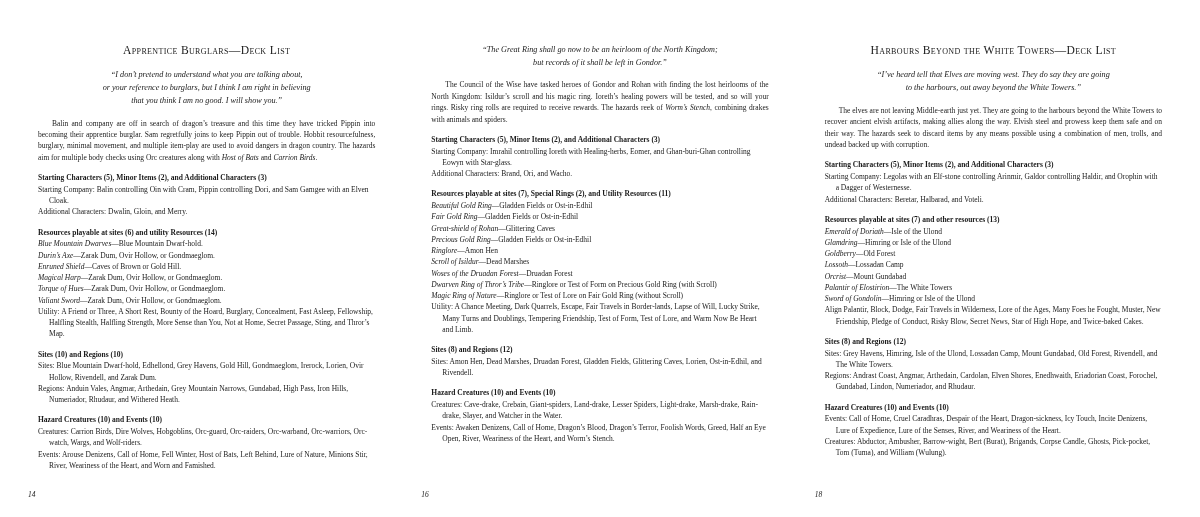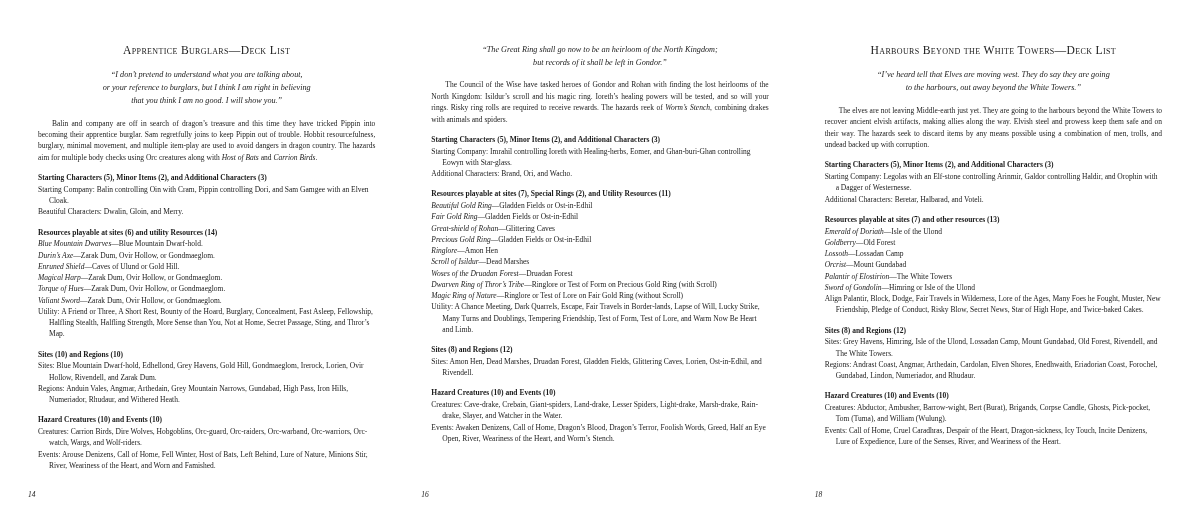--- a/index.html
+++ b/index.html
@@ -108,27 +108,27 @@
       <div class="quote">
         <span class="qline">“I don’t pretend to understand what you are talking about,</span>
         <span class="qline">or your reference to burglars, but I think I am right in believing</span>
         <span class="qline">that you think I am no good. I will show you.”</span>
       </div>
       <p class="intro"><span>Balin and company are off in search of dragon’s treasure and this time they have tricked Pippin into becoming their apprentice burglar. Sam regretfully joins to keep Pippin out of trouble. Hobbit resourcefulness, burglary, minimal movement, and multiple item-play are used to avoid dangers in dragon country. The hazards aim for multiple body checks using Orc creatures along with </span><span class="ital">Host of Bats</span><span> and </span><span class="ital">Carrion Birds</span><span>.</span></p>
       <div class="sections">
           <div class="section">
             <div class="section-head">Starting Characters (5), Minor Items (2), and Additional Characters (3)</div>
             <div class="line"><span>Starting Company: Balin controlling Oin with Cram, Pippin controlling Dori, and Sam Gamgee with an Elven Cloak.</span></div>
-            <div class="line"><span>Beautiful Characters: Dwalin, Gloin, and Merry.</span></div>
+            <div class="line"><span>Additional Characters: Dwalin, Gloin, and Merry.</span></div>
           </div>
           <div class="section">
             <div class="section-head">Resources playable at sites (6) and utility Resources (14)</div>
             <div class="line"><span class="it">Blue Mountain Dwarves</span><span>—Blue Mountain Dwarf-hold.</span></div>
             <div class="line"><span class="it">Durin’s Axe</span><span>—Zarak Dum, Ovir Hollow, or Gondmaeglom.</span></div>
-            <div class="line"><span class="it">Enruned Shield</span><span>—Caves of Ulund or Gold Hill.</span></div>
+            <div class="line"><span class="it">Enruned Shield</span><span>—Caves of Brown or Gold Hill.</span></div>
             <div class="line"><span class="it">Magical Harp</span><span>—Zarak Dum, Ovir Hollow, or Gondmaeglom.</span></div>
             <div class="line"><span class="it">Torque of Hues</span><span>—Zarak Dum, Ovir Hollow, or Gondmaeglom.</span></div>
             <div class="line"><span class="it">Valiant Sword</span><span>—Zarak Dum, Ovir Hollow, or Gondmaeglom.</span></div>
             <div class="line"><span>Utility: A Friend or Three, A Short Rest, Bounty of the Hoard, Burglary, Concealment, Fast Asleep, Fellowship, Halfling Stealth, Halfling Strength, More Sense than You, Not at Home, Secret Passage, Sting, and Thror’s Map.</span></div>
           </div>
           <div class="section">
             <div class="section-head">Sites (10) and Regions (10)</div>
             <div class="line"><span>Sites: Blue Mountain Dwarf-hold, Edhellond, Grey Havens, Gold Hill, Gondmaeglom, Irerock, Lorien, Ovir Hollow, Rivendell, and Zarak Dum.</span></div>
             <div class="line"><span>Regions: Anduin Vales, Angmar, Arthedain, Grey Mountain Narrows, Gundabad, High Pass, Iron Hills, Numeriador, Rhudaur, and Withered Heath.</span></div>
           </div>
@@ -192,35 +192,36 @@
       <p class="intro"><span>The elves are not leaving Middle-earth just yet. They are going to the harbours beyond the White Towers to recover ancient elvish artifacts, making allies along the way. Elvish steel and prowess keep them safe and on their way. The hazards seek to discard items by any means possible using a combination of men, trolls, and undead backed up with corruption.</span></p>
       <div class="sections">
           <div class="section">
             <div class="section-head">Starting Characters (5), Minor Items (2), and Additional Characters (3)</div>
             <div class="line"><span>Starting Company: Legolas with an Elf-stone controlling Arinmir, Galdor controlling Haldir, and Orophin with a Dagger of Westernesse.</span></div>
             <div class="line"><span>Additional Characters: Beretar, Halbarad, and Voteli.</span></div>
           </div>
           <div class="section">
             <div class="section-head">Resources playable at sites (7) and other resources (13)</div>
             <div class="line"><span class="it">Emerald of Doriath</span><span>—Isle of the Ulond</span></div>
+            <div class="line"><span class="it">Glamdring</span><span>—Himring or Isle of the Ulond</span></div>
             <div class="line"><span class="it">Goldberry</span><span>—Old Forest</span></div>
             <div class="line"><span class="it">Lossoth</span><span>—Lossadan Camp</span></div>
             <div class="line"><span class="it">Orcrist</span><span>—Mount Gundabad</span></div>
             <div class="line"><span class="it">Palantir of Elostirion</span><span>—The White Towers</span></div>
             <div class="line"><span class="it">Sword of Gondolin</span><span>—Himring or Isle of the Ulond</span></div>
             <div class="line"><span>Align Palantir, Block, Dodge, Fair Travels in Wilderness, Lore of the Ages, Many Foes he Fought, Muster, New Friendship, Pledge of Conduct, Risky Blow, Secret News, Star of High Hope, and Twice-baked Cakes.</span></div>
           </div>
           <div class="section">
             <div class="section-head">Sites (8) and Regions (12)</div>
             <div class="line"><span>Sites: Grey Havens, Himring, Isle of the Ulond, Lossadan Camp, Mount Gundabad, Old Forest, Rivendell, and The White Towers.</span></div>
             <div class="line"><span>Regions: Andrast Coast, Angmar, Arthedain, Cardolan, Elven Shores, Enedhwaith, Eriadorian Coast, Forochel, Gundabad, Lindon, Numeriador, and Rhudaur.</span></div>
           </div>
           <div class="section">
             <div class="section-head">Hazard Creatures (10) and Events (10)</div>
+            <div class="line"><span>Events: Call of Home, Cruel Caradhras, Despair of the Heart, Dragon-sickness, Icy Touch, Incite Denizens, Lure of Expedience, Lure of the Senses, River, and Weariness of the Heart.</span></div>
             <div class="line"><span>Creatures: Abductor, Ambusher, Barrow-wight, Bert (Burat), Brigands, Corpse Candle, Ghosts, Pick-pocket, Tom (Tuma), and William (Wulung).</span></div>
-            <div class="line"><span>Events: Call of Home, Cruel Caradhras, Despair of the Heart, Dragon-sickness, Icy Touch, Incite Denizens, Lure of Expedience, Lure of the Senses, River, and Weariness of the Heart.</span></div>
           </div>
         </div>
     </div>
     <div class="page-number">18</div>
   </div>
 
 </div>
 
 </body></html>

